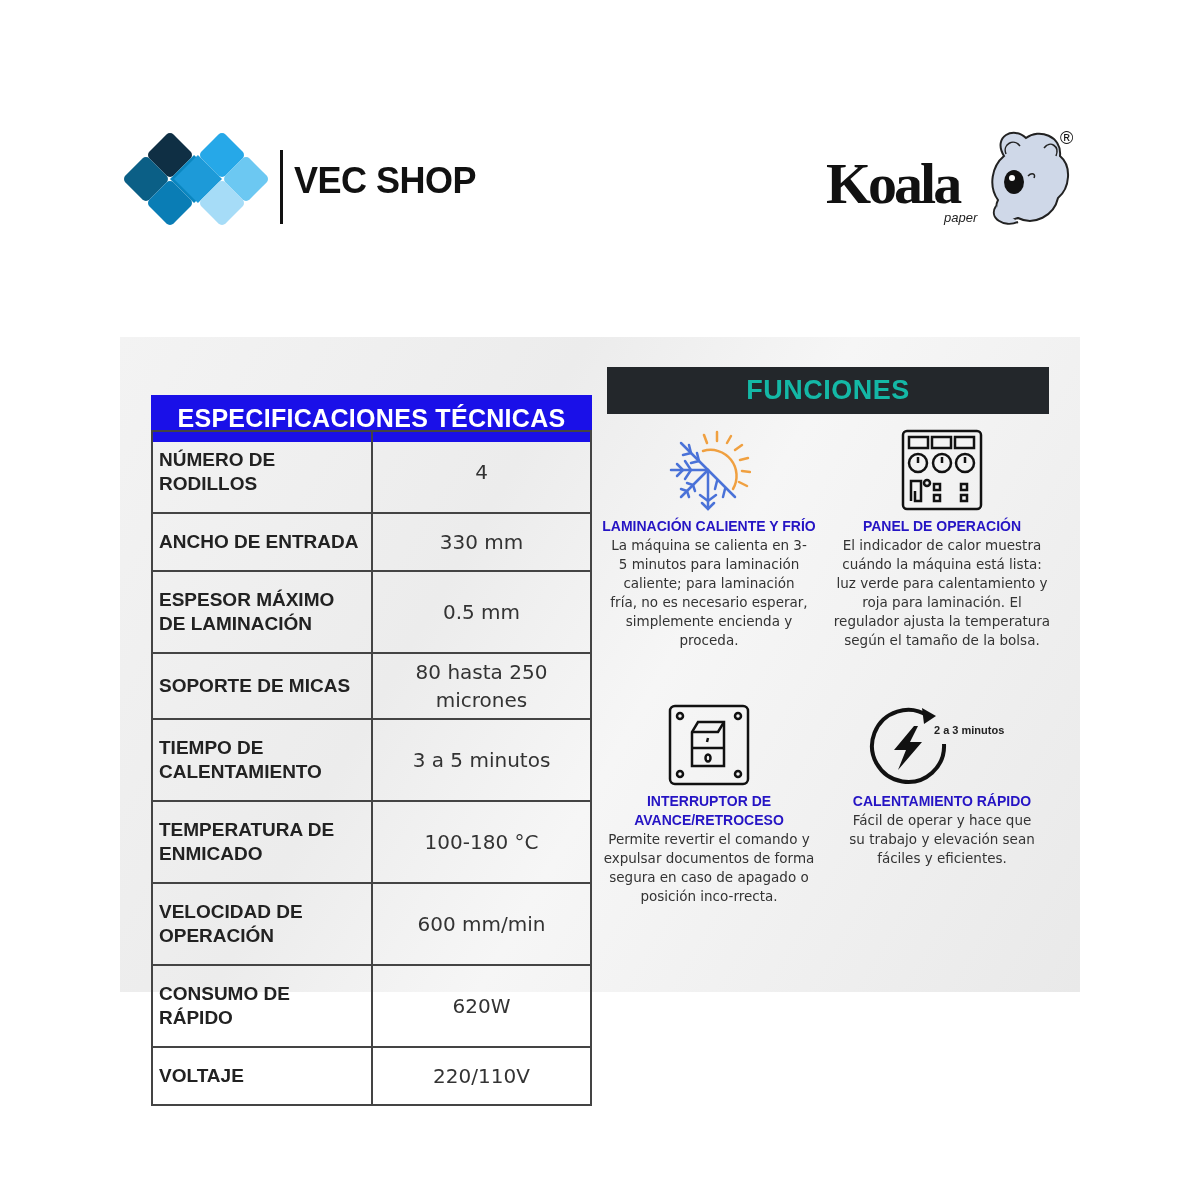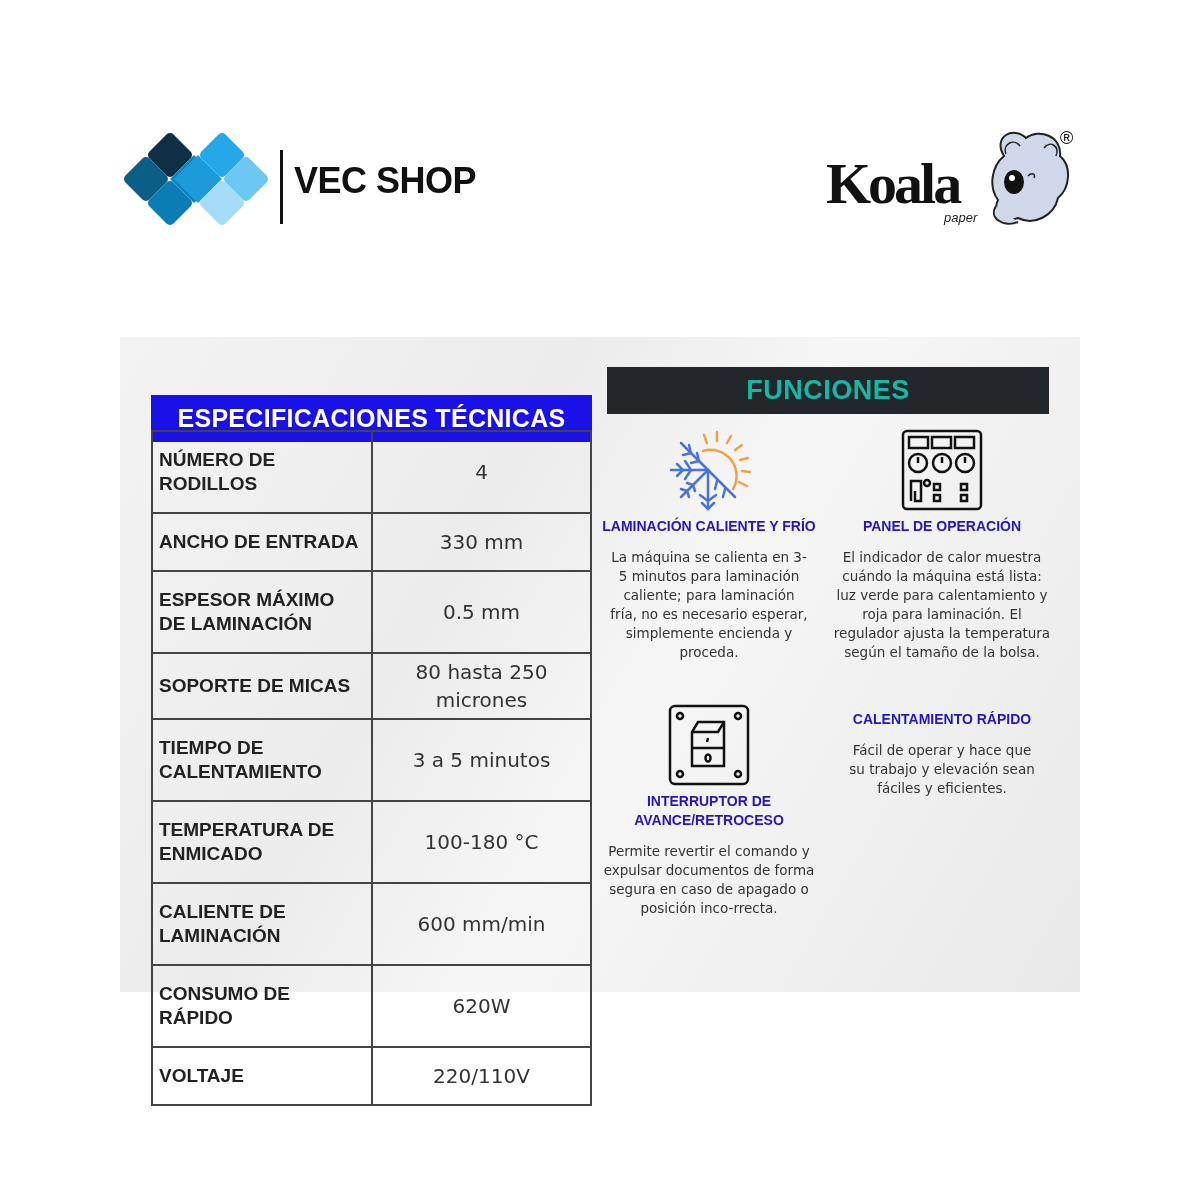--- a/index.html
+++ b/index.html
@@ -28,21 +28,21 @@
       color: #14b8a6; font-family: "Liberation Sans", sans-serif; font-weight: 700; font-size: 27px; text-align: center; line-height: 47px; letter-spacing: 0.5px; }
 
     table.specs { position: absolute; left: 31px; top: 93px; width: 441px; border-collapse: collapse; }
     table.specs td { border: 2px solid #444; vertical-align: middle; }
     table.specs td.k { width: 220px; padding: 16px 6px; font-family: "Liberation Sans", sans-serif; font-weight: 700; font-size: 19px; line-height: 24px; color: #222; }
     table.specs td.v { text-align: center; font-family: "DejaVu Sans", sans-serif; font-size: 20px; line-height: 28px; color: #333; padding: 2px 6px; }
 
     .feature { position: absolute; width: 220px; text-align: center; }
     .feature .icon { display: block; margin: 0 auto; }
     .feature .ftitle { font-family: "Liberation Sans", sans-serif; font-weight: 700; font-size: 14px; line-height: 19px; color: #2514c4; margin-top: 6px; }
-    .feature .fdesc { font-family: "DejaVu Sans", sans-serif; font-size: 13.5px; line-height: 19px; color: #333; margin-top: 12px; }
+    .feature .fdesc { font-family: "DejaVu Sans", sans-serif; font-size: 13.5px; line-height: 19px; color: #333; margin-top: 0; }
   </style>
 </head>
 <body>
 
 <div class="vec-logo">
   <svg class="vec-mark" viewBox="0 0 156 102">
     <g transform="translate(52,51) rotate(45)">
       <rect x="-34" y="-34" width="34" height="34" rx="5" fill="#0f2f44"></rect>
       <rect x="0" y="-34" width="34" height="34" fill="#0a86c0"></rect>
       <rect x="-34" y="0" width="34" height="34" rx="5" fill="#0b5f86"></rect>
@@ -99,21 +99,21 @@
     </tr>
     <tr style="height:58px">
       <td class="k">TIEMPO DE CALENTAMIENTO</td>
       <td class="v">3 a 5 minutos</td>
     </tr>
     <tr style="height:59px">
       <td class="k">TEMPERATURA DE ENMICADO</td>
       <td class="v">100-180 °C</td>
     </tr>
     <tr style="height:58px">
-      <td class="k">CALIENTE DE LAMINACIÓN</td>
+      <td class="k">VELOCIDAD DE OPERACIÓN</td>
       <td class="v">600 mm/min</td>
     </tr>
     <tr style="height:59px">
       <td class="k">CONSUMO DE RÁPIDO</td>
       <td class="v">620W</td>
     </tr>
     <tr style="height:36px">
       <td class="k">VOLTAJE</td>
       <td class="v">220/110V</td>
     </tr>
@@ -191,17 +191,25 @@
         <line x1="24" y1="44" x2="56" y2="44"></line>
         <line x1="40" y1="34" x2="39" y2="38"></line>
         <ellipse cx="40" cy="54" rx="2.5" ry="3.5"></ellipse>
       </g>
     </svg>
     <div class="ftitle" style="padding:0 30px">INTERRUPTOR DE AVANCE/RETROCESO</div>
     <div class="fdesc">Permite revertir el comando y expulsar documentos de forma segura en caso de apagado o posición inco-rrecta.</div>
   </div>
 
   <div class="feature" style="left:712px; top:367px;">
+    <div style="position:relative; height:82px;">
+      <svg class="icon" width="84" height="82" viewBox="0 0 84 82" style="position:absolute; left:36px; top:0;">
+        <path d="M60 12 A36 36 0 1 0 76 40" stroke="#111" stroke-width="4" fill="none"></path>
+        <path d="M54 4 L68 12 L56 20 Z" fill="#111"></path>
+        <path d="M46 22 L26 46 L38 46 L30 66 L54 38 L42 38 L50 22 Z" fill="#111"></path>
+      </svg>
+      <div style="position:absolute; left:102px; top:20px; font-family:'Liberation Sans', sans-serif; font-weight:700; font-size:11px; color:#222;">2 a 3 minutos</div>
+    </div>
     <div class="ftitle">CALENTAMIENTO RÁPIDO</div>
     <div class="fdesc" style="padding:0 14px">Fácil de operar y hace que su trabajo y elevación sean fáciles y eficientes.</div>
   </div>
 
 </div>
 
 </body></html>

